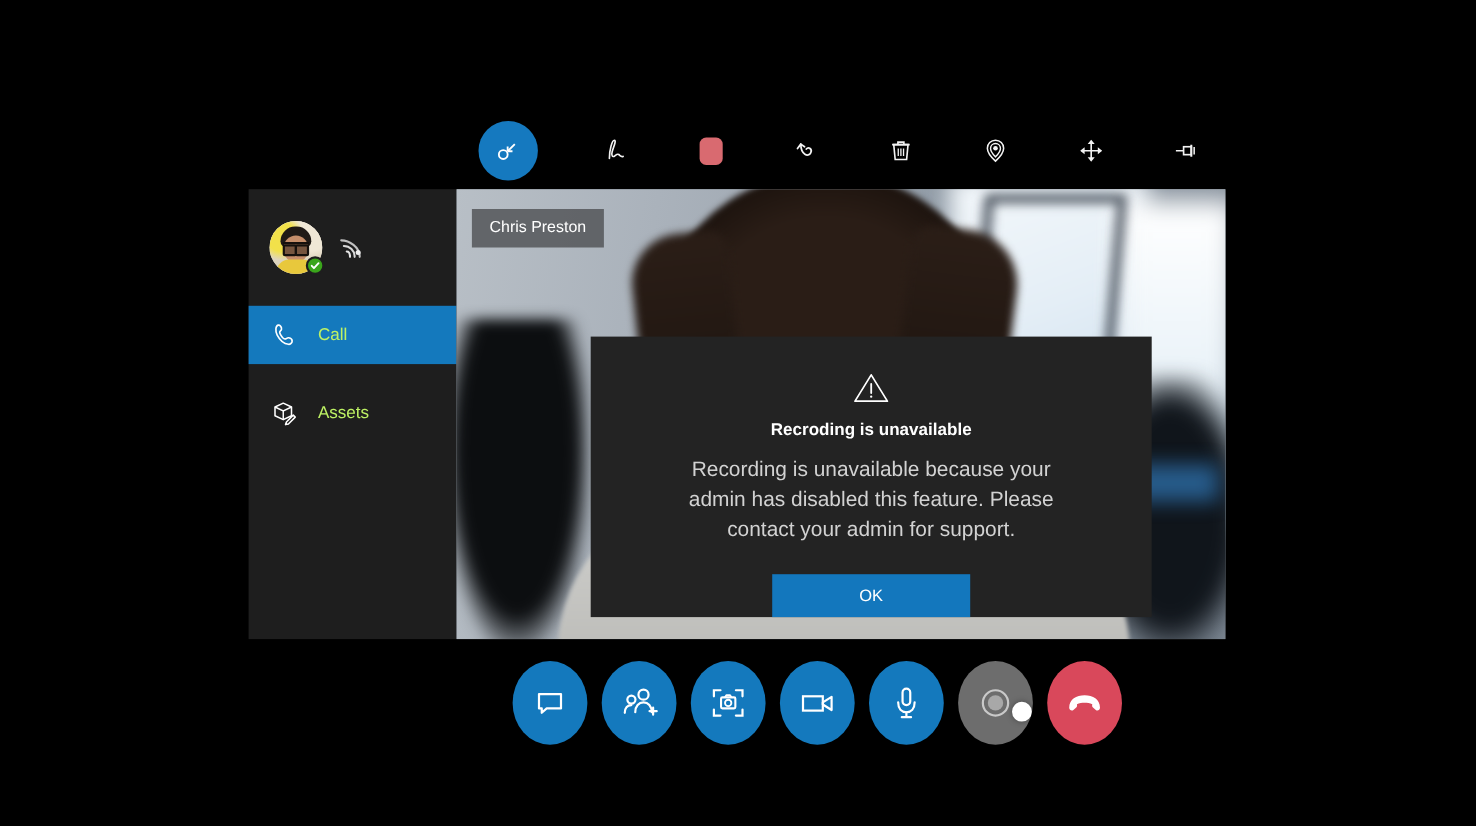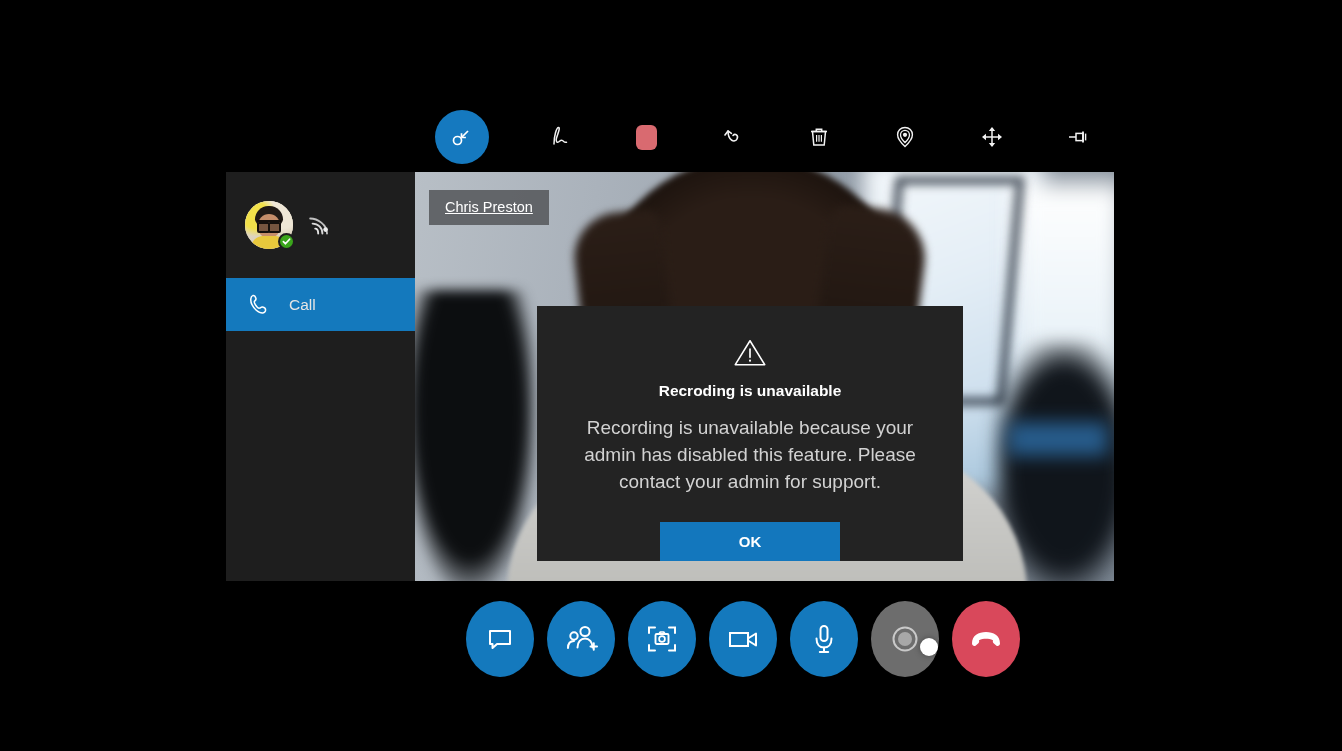--- a/index.html
+++ b/index.html
@@ -89,21 +89,21 @@
     position: absolute; right: -2px; bottom: -1px;
     width: 17px; height: 17px; border-radius: 50%;
     background: #3aa51b; border: 2px solid #1e1e1e;
     display: flex; align-items: center; justify-content: center;
   }
   #wifi-icon { width: 26px; height: 22px; opacity: .92; }
 
   .nav-item {
     height: 53px; display: flex; align-items: center;
     padding-left: 19px; gap: 18px; cursor: pointer;
-    color: #e5e5e5; font-size: 15.5px;
+    color: #bef264; font-size: 15.5px;
   }
   .nav-item .nav-ico {
     width: 26px; height: 26px; display: flex;
     align-items: center; justify-content: center; flex: 0 0 26px;
   }
   .nav-item.active { background: #1479bd; }
   #nav-call    { margin-top: 0; }
   #nav-assets  { margin-top: 18px; }
   #nav-files   { margin-top: 18px; }
   #nav-settings{ margin-top: 41px; }
@@ -200,44 +200,43 @@
     position: absolute; left: 232px; top: 204px; width: 40px; height: 16px;
     background: radial-gradient(ellipse at 50% 50%, #3c2d23 0 35%, #ddd5c9 36% 100%);
     border-radius: 10px; filter: blur(2px);
   }
 
   #name-badge {
     position: absolute; left: 14px; top: 18px;
     background: rgba(86,89,92,.88);
     color: #fff; font-size: 14.5px;
     padding: 9px 16px 10px 16px;
-    text-decoration: underline;
   }
 
   
   #recording-dialog {
     position: absolute; left: 537px; top: 306px;
-    width: 426px; height: 255px;
+    width: 510px; height: 255px;
     background: #232323;
     display: flex; flex-direction: column; align-items: center;
     z-index: 40;
   }
   #dialog-warning-icon { margin-top: 32px; width: 36px; height: 32px; }
   #dialog-title {
     margin-top: 15px; color: #fff; font-size: 15.5px; font-weight: bold;
   }
   #dialog-message {
     margin-top: 15px; width: 372px; text-align: center;
     color: #d2d2d2; font-size: 19px; line-height: 1.42;
   }
   #dialog-ok-button {
     margin-top: 26px; width: 180px; height: 42px;
     background: #1377bd; border: none; color: #fff;
     font-size: 15px; font-family: "Liberation Sans", sans-serif;
-    font-weight: bold; cursor: pointer;
+    font-weight: normal; cursor: pointer;
     display: flex; align-items: center; justify-content: center;
   }
 
   
   #call-controls {
     position: absolute; left: 466px; top: 601px;
     height: 76px; display: flex; align-items: center; gap: 13px;
   }
   .call-btn {
     width: 68px; height: 76px; border-radius: 50%;
@@ -370,20 +369,30 @@
 
       <div class="nav-item active" id="nav-call">
         <span class="nav-ico">
           <svg width="25" height="25" viewBox="0 0 25 25">
             <path d="M6.8 3.6 C8.4 3.2 9.4 4.6 9.9 6.2 C10.4 7.8 9.6 8.4 8.6 9.2 C8.0 9.7 8.1 10.6 9.3 12.6 C10.8 15.0 12.6 16.4 13.6 16.1 C14.7 15.8 15.1 14.8 16.5 15.1 C18.0 15.4 19.6 16.3 19.6 17.9 C19.6 19.6 18.0 21.2 16.2 21.0 C12.6 20.6 8.4 17.2 6.0 12.6 C4.0 8.8 4.6 4.2 6.8 3.6 Z" fill="none" stroke="#fff" stroke-width="1.5" stroke-linejoin="round"></path>
           </svg>
         </span>
         <span>Call</span>
       </div>
 
+      <div class="nav-item" id="nav-assets">
+        <span class="nav-ico">
+          <svg width="25" height="25" viewBox="0 0 25 25">
+            <path d="M11.5 3.5 L19 7 L19 15 L11.5 18.5 L4 15 L4 7 Z" fill="none" stroke="#fff" stroke-width="1.4" stroke-linejoin="round"></path>
+            <path d="M4 7 L11.5 10.5 L19 7 M11.5 10.5 L11.5 18.5" fill="none" stroke="#fff" stroke-width="1.3"></path>
+            <path d="M14.4 20.6 L20.6 14.4 L22.4 16.2 L16.2 22.4 L13.6 23 Z" fill="none" stroke="#fff" stroke-width="1.4" stroke-linejoin="round"></path>
+          </svg>
+        </span>
+        <span>Assets</span>
+      </div>
 
 
     </div>
 
     <div id="video-stage">
       <div id="video-bg">
         <div class="bg-wall"></div>
         <div class="bg-window"></div>
         <div class="bg-window2"></div>
         <div class="bg-frame"></div>

